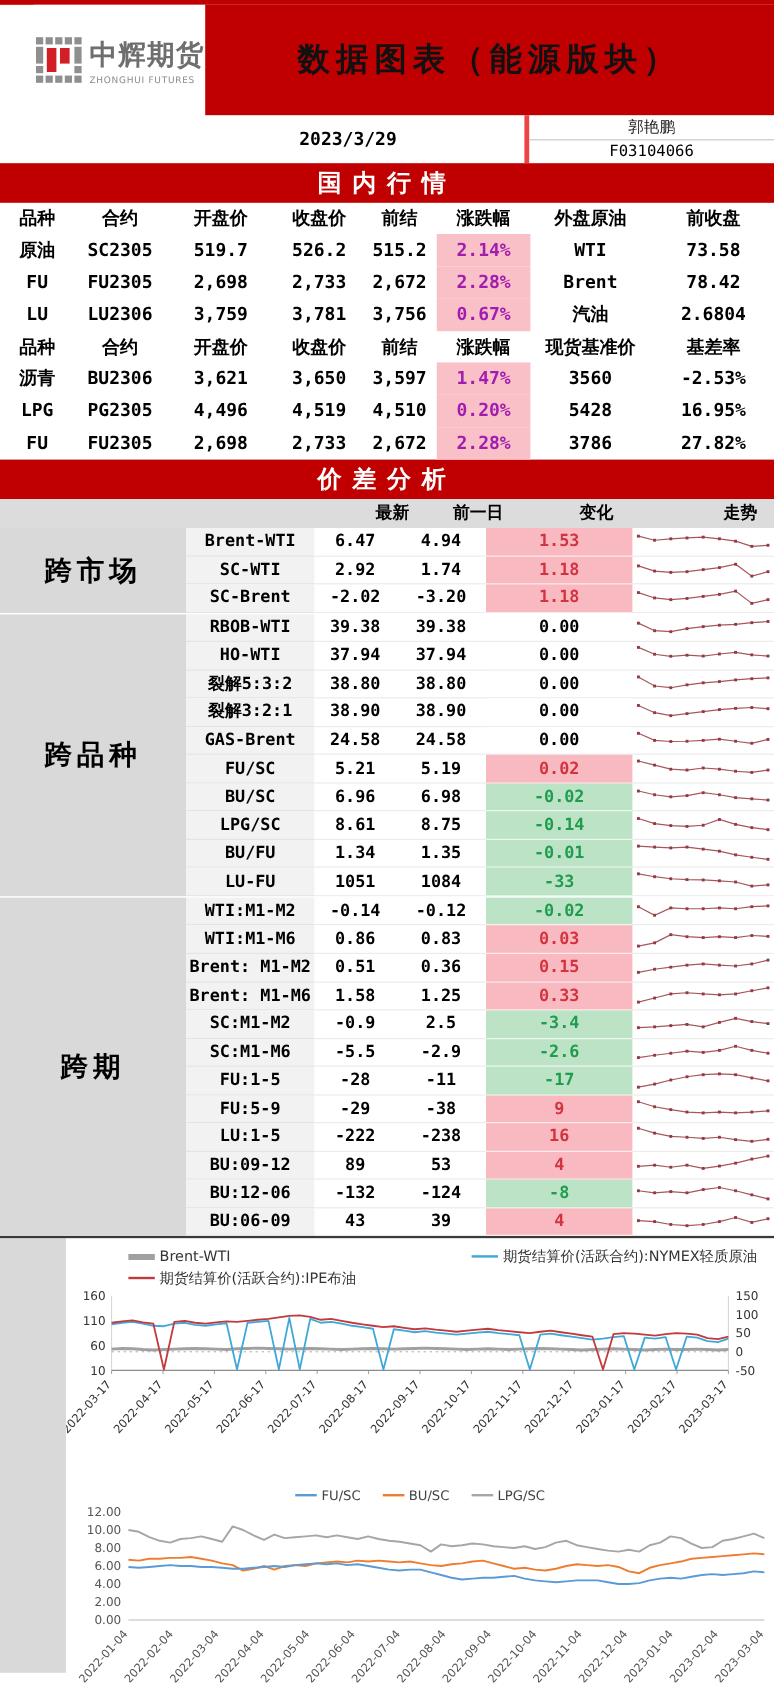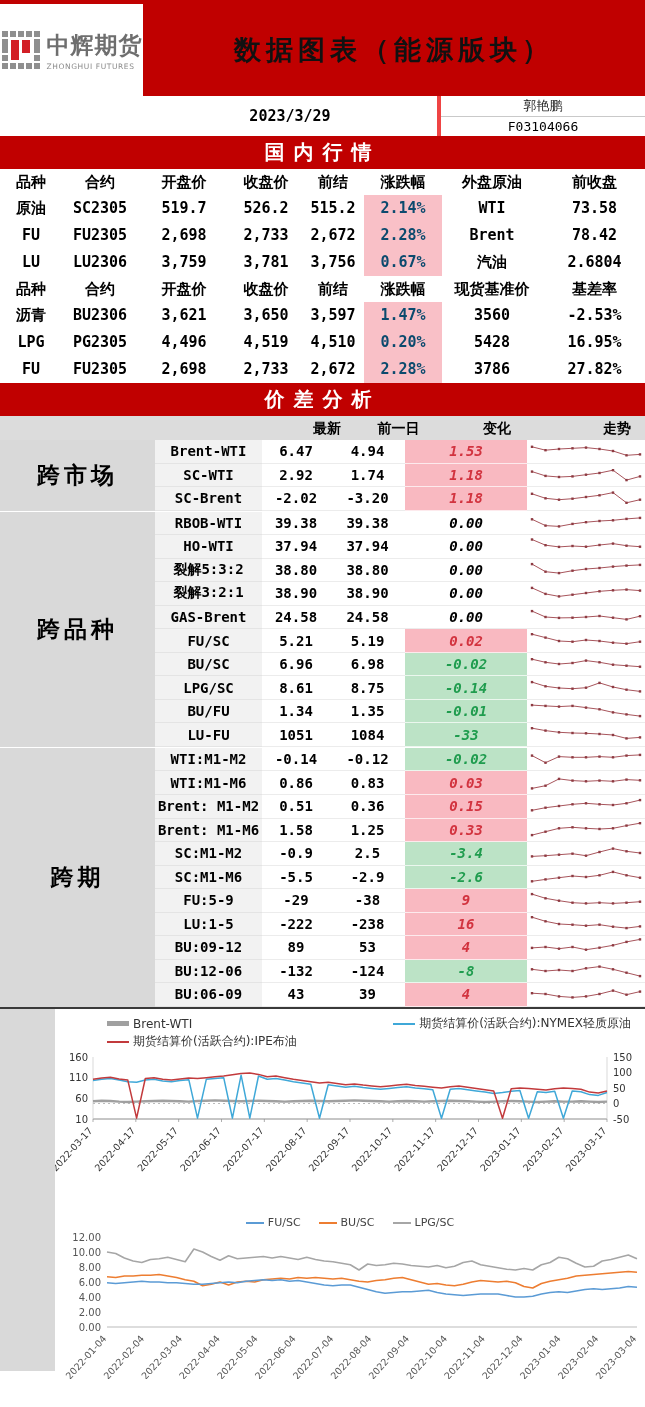--- a/index.html
+++ b/index.html
@@ -5,21 +5,21 @@
   * { margin:0; padding:0; box-sizing:border-box; }
   html,body { width:645px; }
   body {
     font-family:"DejaVu Sans","Liberation Sans",sans-serif;
     background:#fff; color:#000; width:645px; height:1407px; overflow:hidden;
   }
   .num { font-family:"DejaVu Sans Mono","Liberation Mono",monospace; }
 
   
   .top-strip { height:4px; background:#c00000; }
-  .hdr { display:flex; height:92px; }
+  .hdr { display:flex; height:92px;padding-left:28px; }
   .logo-box { width:143px; display:flex; align-items:center; justify-content:center; gap:6px; background:#fff; }
   .logo-text .cn { font-size:23px; font-weight:bold; color:#6e6e6e; letter-spacing:1px; }
   .logo-text .en { font-size:7.5px; color:#8a8a8a; letter-spacing:.6px; margin-top:1px; }
   .title-banner { flex:1; background:#c00000; color:#111; display:flex; align-items:center; justify-content:center; }
   .title-banner div { font-size:27px; font-weight:bold; letter-spacing:5px; line-height:1.35; }
   .subhdr { height:40px; display:flex; }
   .subhdr .spacer { width:143px; }
   .subhdr .date { width:294px; display:flex; align-items:center; justify-content:center; font-weight:bold; font-size:15px; }
   .analyst-box { flex:1; border-left:4px solid #ef4444; display:flex; flex-direction:column; }
   .analyst-box > div { flex:1; display:flex; align-items:center; justify-content:center; font-size:13px; }
@@ -27,35 +27,35 @@
 
   
   .banner { background:#c00000; color:#fff; font-size:20px; font-weight:bold; letter-spacing:9px; text-align:center; height:33px; line-height:33px; }
 
   
   .top-table { width:645px; }
   .tt-row { display:grid; grid-template-columns:62px 76px 92px 72px 62px 78px 100px 105px; align-items:center; }
   .tt-head { height:26px; font-weight:bold; font-size:15px; }
   .tt-data { height:27px; font-size:15px; font-weight:bold; }
   .tt-row span { text-align:center; line-height:26px; height:100%; }
-  .pct { background:#f9c0c7; color:#0c4a6e; }
+  .pct { background:#f9c0c7; color:#a21caf; }
 
   
   .sp-head { display:grid; grid-template-columns:155px 107px 68px 75px 122px 118px; background:#dcdcdc; height:24px; font-weight:bold; font-size:14px;padding-left:31px; }
   .sp-head span { text-align:center; line-height:24px; }
   .sp-body { display:flex; flex-direction:column; border-bottom:2px solid #3a3a3a; }
   .sp-group { display:flex; }
   .sp-group + .sp-group { border-top:1px solid #fff; }
   .group-label { width:155px; background:#d9d9d9; display:flex; align-items:center; justify-content:center; font-size:23px; font-weight:bold; letter-spacing:4px; }
   .group-rows { flex:1; display:flex; flex-direction:column; }
   .sp-row { display:grid; grid-template-columns:107px 68px 75px 122px 118px; height:23.54px; font-size:14px; }
   .sp-row > span, .sp-row > div { display:flex; align-items:center; justify-content:center; }
   .sp-name { background:#f2f2f2; font-weight:bold; border-bottom:1px solid #e4e4e4; }
   .sp-val { border-bottom:1px solid #ececec; font-weight:bold; }
-  .sp-chg { font-weight:bold; border-bottom:1px solid rgba(255,255,255,.7);font-style:italic; }
+  .sp-chg { font-weight:bold; border-bottom:1px solid rgba(255,255,255,.7); }
   .chg-up   { background:#f9b9c1; color:#d2333f; }
   .chg-down { background:#bce3c6; color:#1f9c4e; }
   .chg-flat { background:#fff; color:#000; border-bottom:1px solid #ececec; }
   .sp-spark { border-bottom:1px solid #ececec; }
 
   
   .bottom { display:flex; height:362px; }
   .left-gutter { width:55px; background:#d9d9d9; }
   .charts { flex:1; background:#fff; }
   .legend1 { padding:6px 14px 0 52px; font-size:12px; color:#333; }
@@ -594,20 +594,40 @@
           <div class="sp-spark">
             <svg width="116" height="22">
               <polyline points="4.0,15.3 17.5,13.4 31.0,11.7 44.5,10.0 58.0,11.0 71.5,9.3 85.0,5.9 98.5,9.3 112.0,11.7" fill="none" stroke="#a8555c" stroke-width="1"></polyline>
               <rect x="2.8" y="14.100000000000001" width="2.4" height="2.4" fill="#8e3b42"></rect>
               <rect x="16.3" y="12.200000000000001" width="2.4" height="2.4" fill="#8e3b42"></rect>
               <rect x="29.8" y="10.5" width="2.4" height="2.4" fill="#8e3b42"></rect>
               <rect x="43.3" y="8.8" width="2.4" height="2.4" fill="#8e3b42"></rect>
               <rect x="56.8" y="9.8" width="2.4" height="2.4" fill="#8e3b42"></rect>
               <rect x="70.3" y="8.100000000000001" width="2.4" height="2.4" fill="#8e3b42"></rect>
               <rect x="83.8" y="4.7" width="2.4" height="2.4" fill="#8e3b42"></rect>
+              <rect x="97.3" y="8.100000000000001" width="2.4" height="2.4" fill="#8e3b42"></rect>
+              <rect x="110.8" y="10.5" width="2.4" height="2.4" fill="#8e3b42"></rect>
+            </svg>
+          </div>
+        </div>
+        <div class="sp-row">
+          <span class="sp-name num">FU:1-5</span>
+          <span class="sp-val num">-28</span>
+          <span class="sp-val num">-11</span>
+          <span class="sp-chg num chg-down">-17</span>
+          <div class="sp-spark">
+            <svg width="116" height="22">
+              <polyline points="4.0,17.0 17.5,14.4 31.0,11.0 44.5,8.3 58.0,6.6 71.5,5.9 85.0,6.6 98.5,9.3 112.0,11.7" fill="none" stroke="#a8555c" stroke-width="1"></polyline>
+              <rect x="2.8" y="15.8" width="2.4" height="2.4" fill="#8e3b42"></rect>
+              <rect x="16.3" y="13.200000000000001" width="2.4" height="2.4" fill="#8e3b42"></rect>
+              <rect x="29.8" y="9.8" width="2.4" height="2.4" fill="#8e3b42"></rect>
+              <rect x="43.3" y="7.1000000000000005" width="2.4" height="2.4" fill="#8e3b42"></rect>
+              <rect x="56.8" y="5.3999999999999995" width="2.4" height="2.4" fill="#8e3b42"></rect>
+              <rect x="70.3" y="4.7" width="2.4" height="2.4" fill="#8e3b42"></rect>
+              <rect x="83.8" y="5.3999999999999995" width="2.4" height="2.4" fill="#8e3b42"></rect>
               <rect x="97.3" y="8.100000000000001" width="2.4" height="2.4" fill="#8e3b42"></rect>
               <rect x="110.8" y="10.5" width="2.4" height="2.4" fill="#8e3b42"></rect>
             </svg>
           </div>
         </div>
         <div class="sp-row">
           <span class="sp-name num">FU:5-9</span>
           <span class="sp-val num">-29</span>
           <span class="sp-val num">-38</span>
           <span class="sp-chg num chg-up">9</span>

